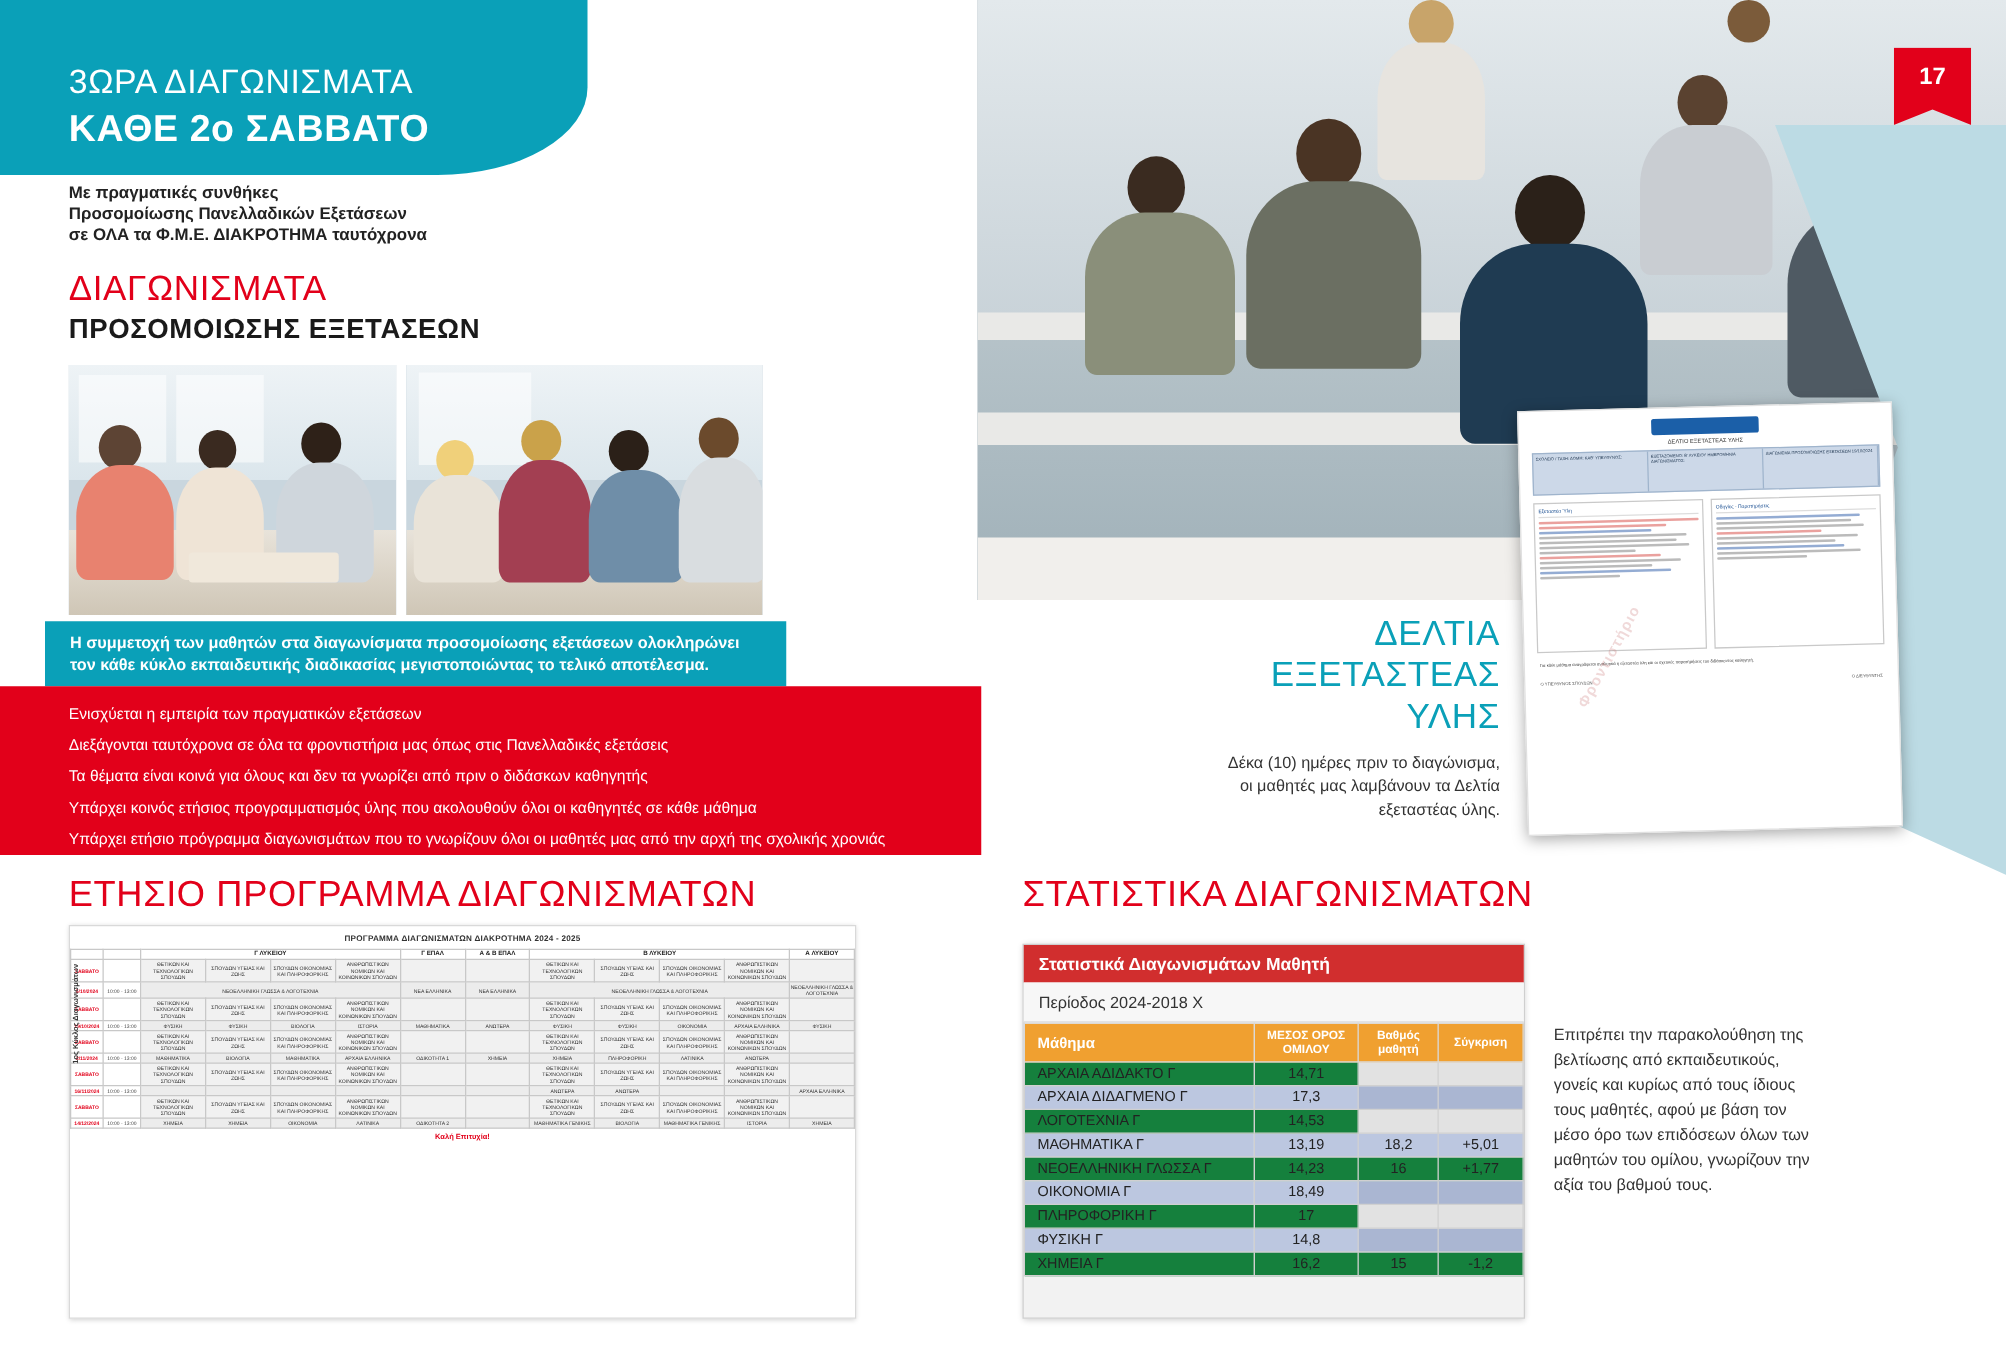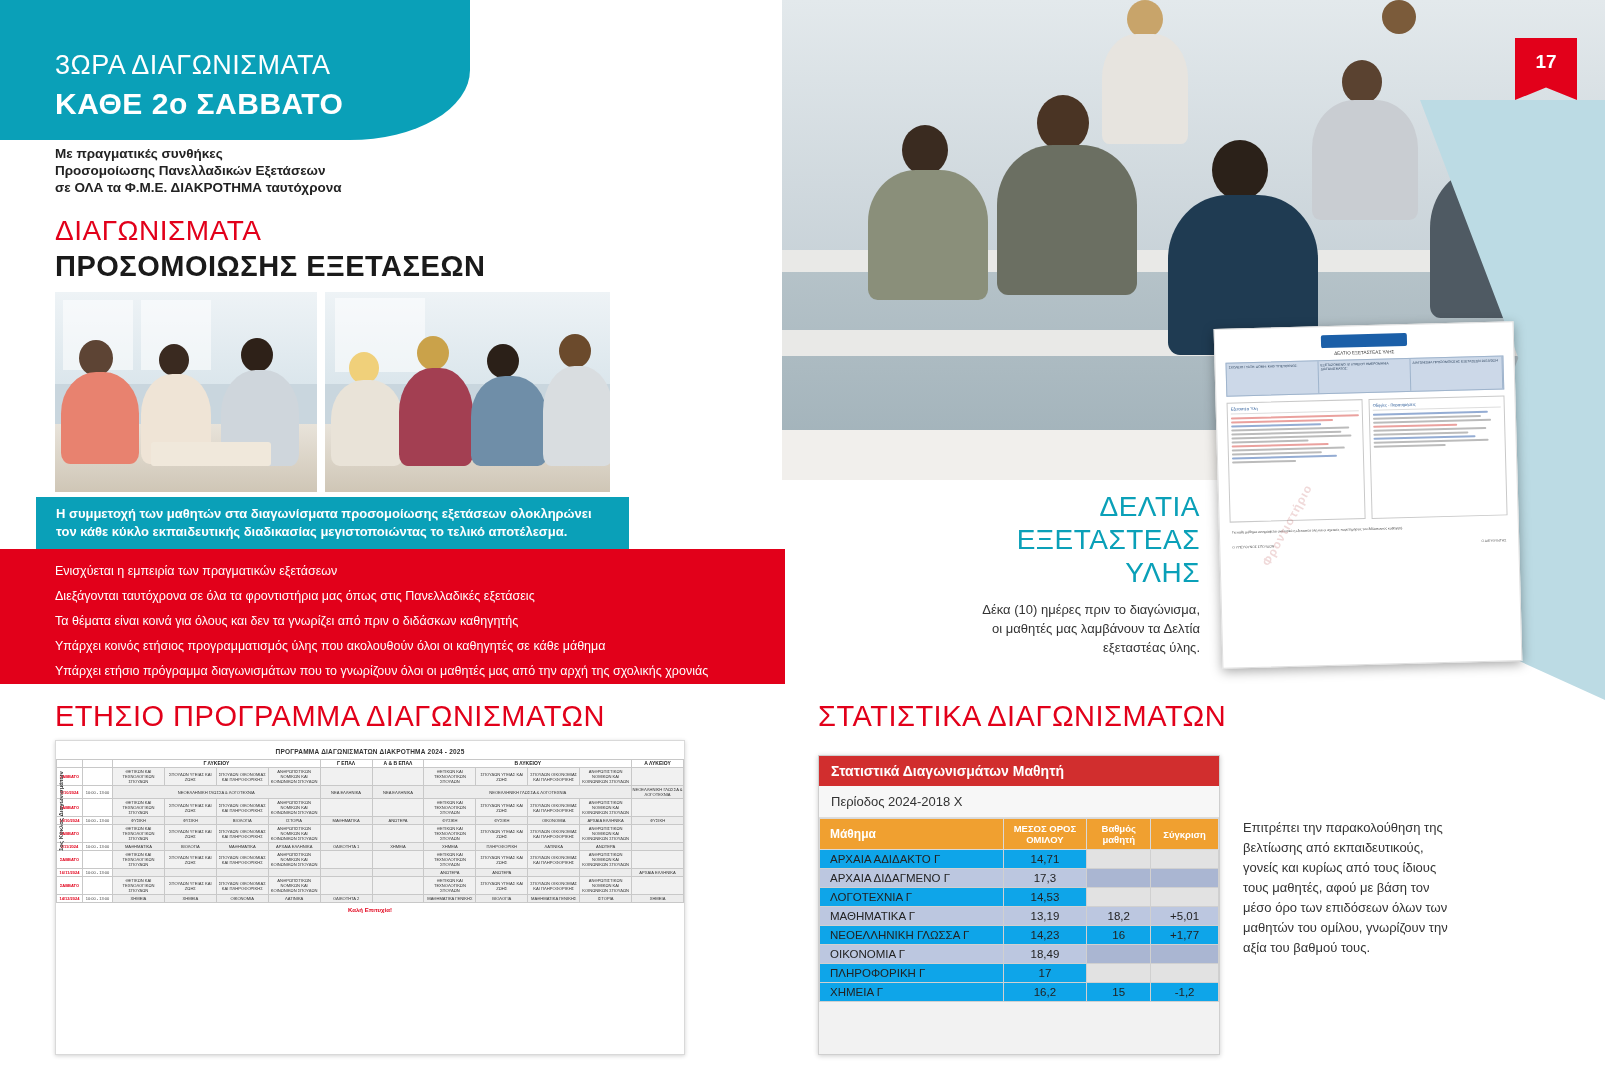--- a/index.html
+++ b/index.html
@@ -34,21 +34,21 @@
   }
   .intro .ln { display: block; }
 
   
   .t-red {
     position: absolute; left: 55px; top: 215px;
     font-size: 28px; color: #e2001a; letter-spacing: 0.5px;
   }
   .t-dark {
     position: absolute; left: 55px; top: 250px;
-    font-size: 29px; color: #1a1a1a; font-weight: bold; letter-spacing: 0.5px;
+    font-size: 22px; color: #1a1a1a; font-weight: bold; letter-spacing: 0.5px;
   }
 
   
   .photos { position: absolute; left: 55px; top: 292px; width: 555px; height: 200px; }
   .ph {
     position: absolute; top: 0; height: 200px; overflow: hidden;
     background: #c9d6de;
   }
   .ph.a { left: 0; width: 262px; }
   .ph.b { left: 270px; width: 285px; }
@@ -198,21 +198,21 @@
     border-bottom: 1px solid #ddd;
   }
   .stat-table { width: 100%; border-collapse: collapse; }
   .stat-table th {
     background: #f0a030; color: #fff; font-size: 9.5px; font-weight: bold;
     border: 1px solid #d9d9d9; padding: 4px 3px; line-height: 11px;
   }
   .stat-table th.subj { text-align: left; padding-left: 10px; font-size: 12px; }
   .stat-table td {
     border: 1px solid #d0d0d0; font-size: 11.5px; color: #222;
-    padding: 3px 4px; text-align: center; background: #0ea5e9;
+    padding: 3px 4px; text-align: center; background: #15803d;
   }
   .stat-table td.subj { text-align: left; padding-left: 10px; }
   .stat-table tr.alt td { background: #bcc7e0; }
   .stat-table td.blank { background: #e2e2e2; }
   .stat-table tr.alt td.blank { background: #aab6d2; }
 
   .stat-note {
     position: absolute; left: 1243px; top: 818px; width: 210px;
     font-size: 13px; line-height: 20px; color: #333;
   }
@@ -591,20 +591,26 @@
         <td>18,49</td>
         <td class="blank"></td>
         <td class="blank"></td>
       </tr>
       <tr>
         <td class="subj">ΠΛΗΡΟΦΟΡΙΚΗ Γ</td>
         <td>17</td>
         <td class="blank"></td>
         <td class="blank"></td>
       </tr>
+      <tr class="alt">
+        <td class="subj">ΦΥΣΙΚΗ Γ</td>
+        <td>14,8</td>
+        <td class="blank"></td>
+        <td class="blank"></td>
+      </tr>
       <tr>
         <td class="subj">ΧΗΜΕΙΑ Γ</td>
         <td>16,2</td>
         <td>15</td>
         <td>-1,2</td>
       </tr>
     </tbody>
       </table>
   </div>
 

